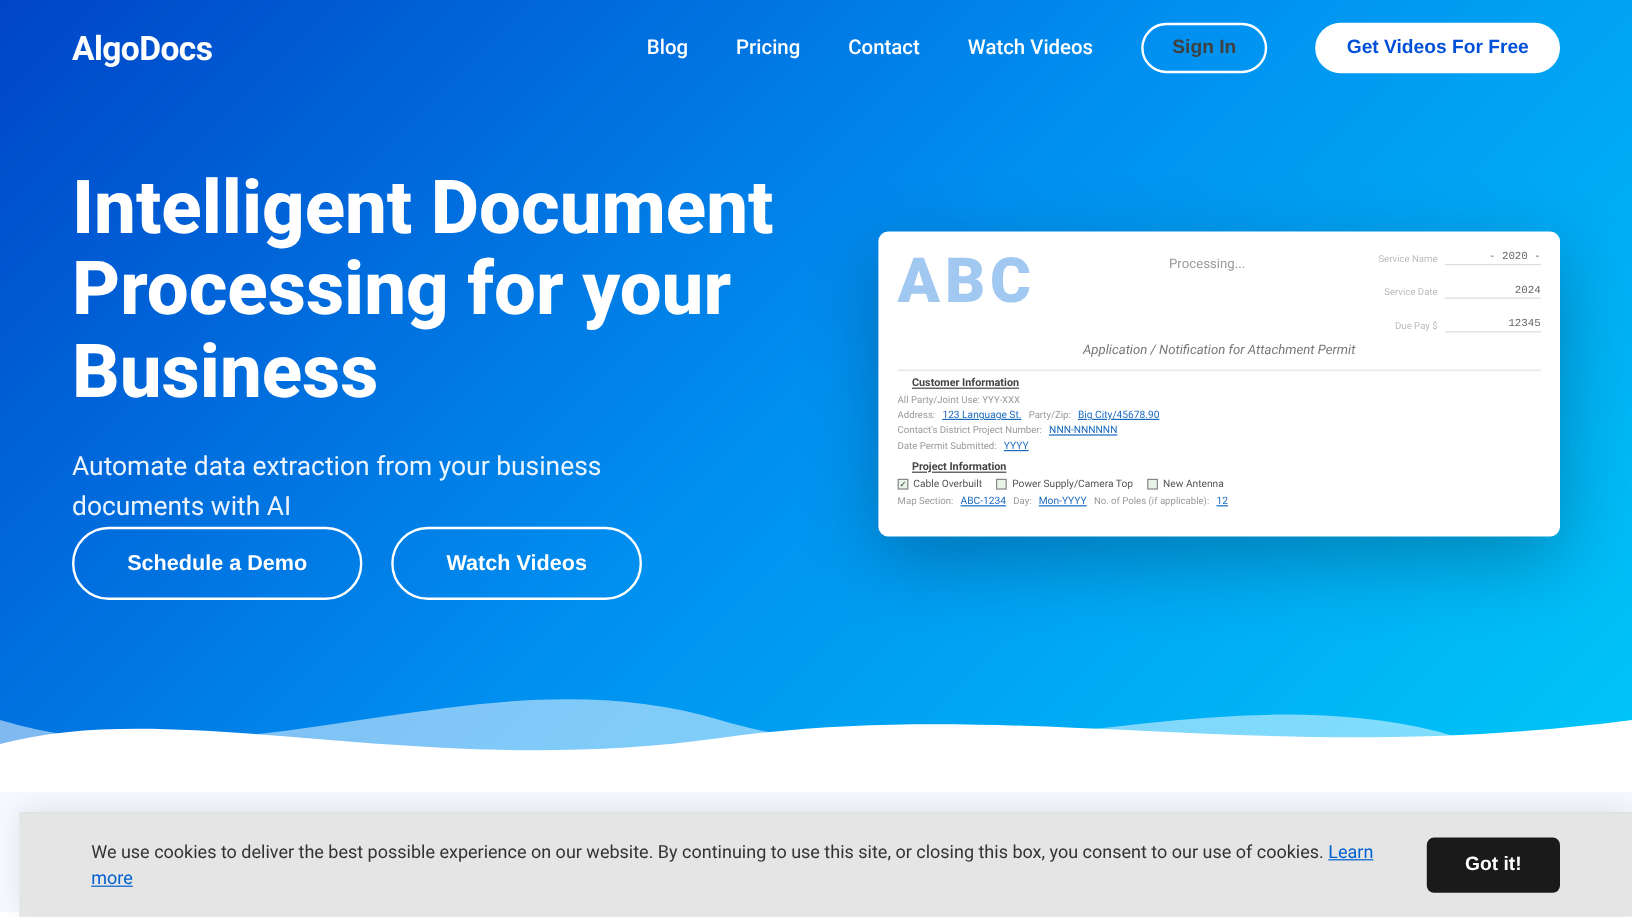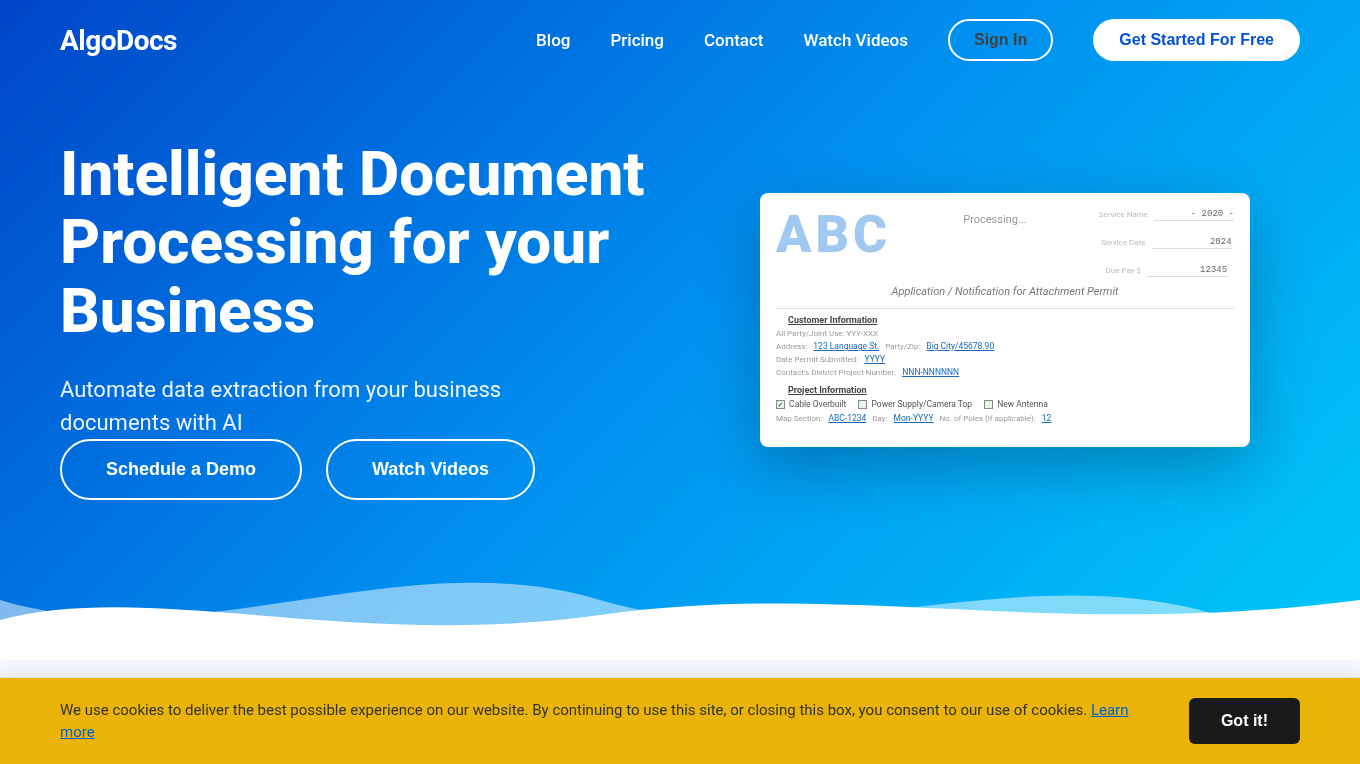--- a/index.html
+++ b/index.html
@@ -123,21 +123,21 @@
       padding: 18px 44px;
       border-radius: 50px;
       font-size: 18px;
       font-weight: 600;
       cursor: pointer;
     }
 
     
     .hero-visual {
       flex: 0 0 auto;
-      width: 490px;
+      width: 568px;
       z-index: 2;
       margin-left: 40px;
     }
 
     .doc-card {
       background: #fff;
       border-radius: 8px;
       box-shadow: 0 20px 60px rgba(0,0,0,0.25);
       overflow: hidden;
       padding: 16px;
@@ -167,21 +167,20 @@
     }
 
     .doc-fields-right {
       display: flex;
       flex-direction: column;
       gap: 16px;
       font-size: 9px;
       color: #999;
       text-align: right;
       min-width: 120px;
-      align-items: center;
     }
     .doc-field-line {
       display: flex;
       justify-content: flex-end;
       align-items: center;
       gap: 6px;
     }
     .doc-field-label {
       color: #bbb;
       font-size: 8px;
@@ -278,22 +277,22 @@
     }
 
     .wave-container svg {
       width: 100%;
       height: 100%;
     }
 
     
     .cookie-banner {
       position: fixed;
-      bottom: 0; left: 0; right: 0;
-      background: #eab308;
+      bottom: 0; left: 16px; right: 0;
+      background: #e5e5e5;
       border-top: 1px solid #e0e0e0;
       padding: 20px 60px;
       display: flex;
       align-items: center;
       justify-content: space-between;
       z-index: 200;
       box-shadow: 0 -4px 20px rgba(0,0,0,0.08);
     }
 
     .cookie-text {
@@ -343,21 +342,21 @@
     <a class="nav-link" href="#">
       <span>Pricing</span>
     </a>
     <a class="nav-link" href="#">
       <span>Contact</span>
     </a>
     <a class="nav-link" href="#">
       <span>Watch Videos</span>
     </a>
     <button class="btn-signin">Sign In</button>
-    <button class="btn-get-started">Get Started For Free</button>
+    <button class="btn-get-started">Get Videos For Free</button>
   </nav>
 </header>
 
 <section class="hero">
   <div class="hero-content">
     <h1 class="hero-title">
       <span>Intelligent Document</span><br>
       <span>Processing for your Business</span>
     </h1>
     <p class="hero-subtitle">Automate data extraction from your business documents with AI</p>
@@ -396,26 +395,26 @@
         <div class="doc-row">
           <span class="doc-row-label">All Party/Joint Use: YYY-XXX</span>
         </div>
         <div class="doc-row">
           <span class="doc-row-label">Address:</span>
           <span class="doc-row-val">123 Language St.</span>
           <span class="doc-row-label">Party/Zip:</span>
           <span class="doc-row-val">Big City/45678.90</span>
         </div>
         <div class="doc-row">
+          <span class="doc-row-label">Contact's District Project Number:</span>
+          <span class="doc-row-val">NNN-NNNNNN</span>
+        </div>
+        <div class="doc-row">
           <span class="doc-row-label">Date Permit Submitted:</span>
           <span class="doc-row-val">YYYY</span>
-        </div>
-        <div class="doc-row">
-          <span class="doc-row-label">Contact's District Project Number:</span>
-          <span class="doc-row-val">NNN-NNNNNN</span>
         </div>
       </div>
 
       <div class="doc-section">
         <div class="doc-section-title">Project Information</div>
         <div class="doc-checkbox-row">
           <label>
             <span class="doc-checkbox checked"></span>
             <span>Cable Overbuilt</span>
           </label>

